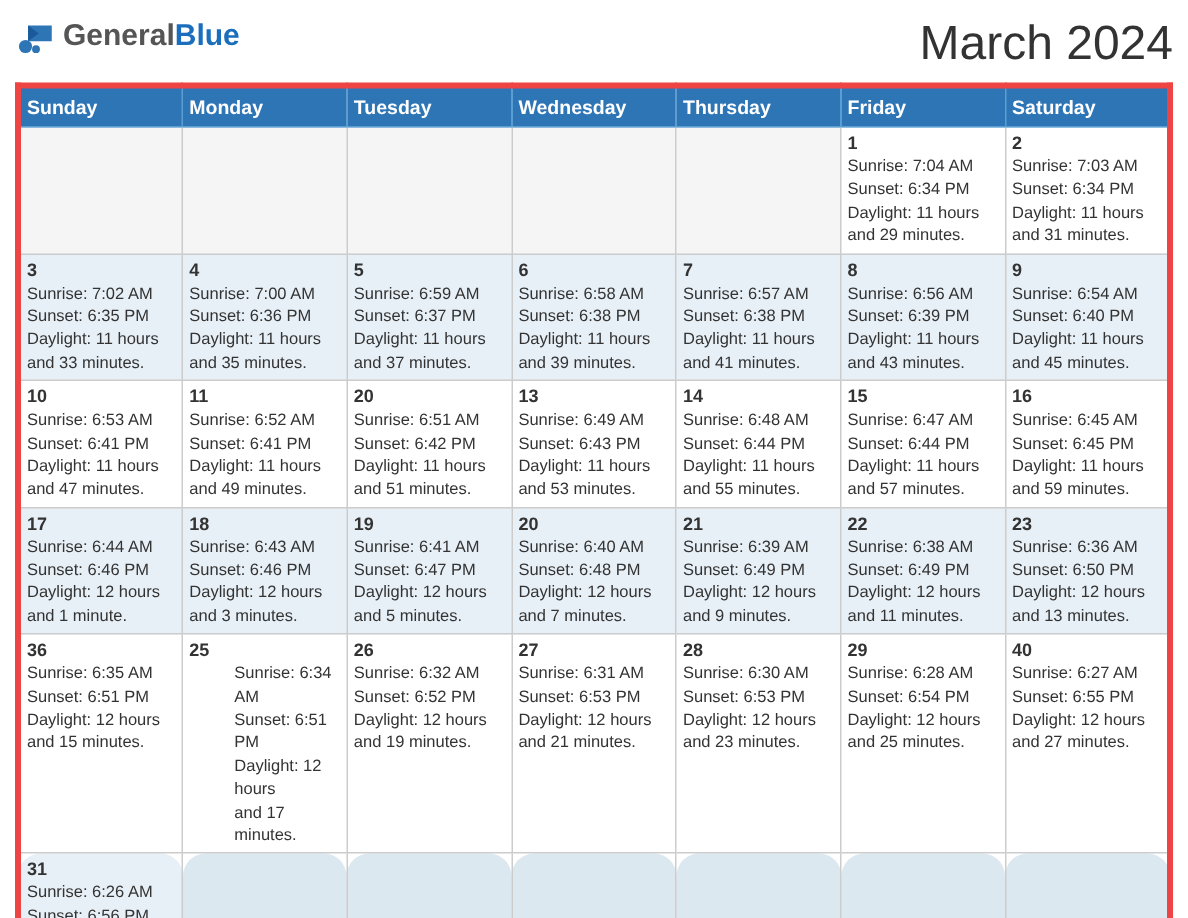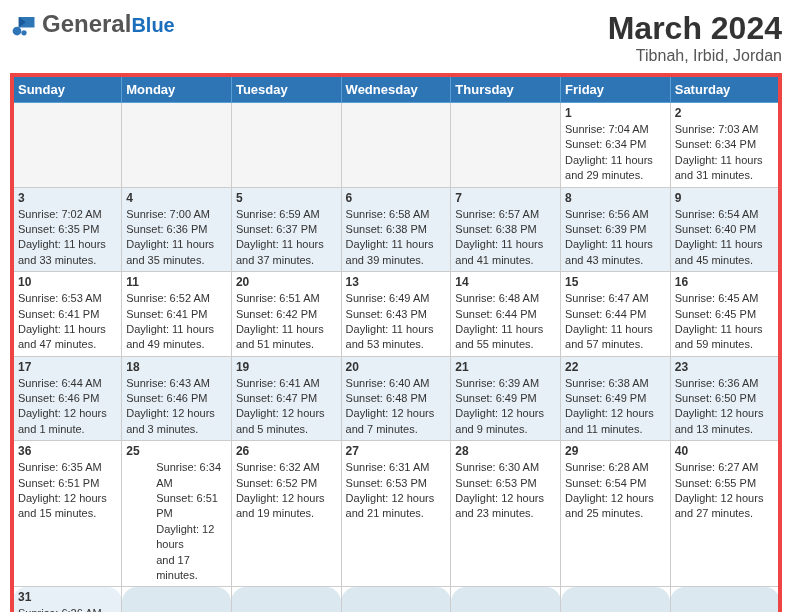--- a/index.html
+++ b/index.html
@@ -15,39 +15,39 @@
       justify-content: space-between;
       align-items: flex-start;
       margin-bottom: 8px;
     }
     .logo {
       display: flex;
       align-items: center;
       gap: 4px;
     }
     .logo-text-general {
-      font-size: 24px;
+      font-size: 20px;
       font-weight: bold;
       color: #555;
     }
     .logo-text-blue {
       font-size: 20px;
       font-weight: bold;
       color: #1a6ebc;
     }
     .logo-icon {
       width: 28px;
       height: 28px;
     }
     .title-block {
       text-align: right;
     }
     .title-block .month-year {
       font-size: 32px;
-      font-weight: bold;
+      font-weight: normal;
       color: #333;
     }
     .title-block .location {
       font-size: 16px;
       color: #555;
     }
     .calendar {
       width: 100%;
       border-collapse: collapse;
       border: 4px solid #ef4444;
@@ -109,21 +109,20 @@
       <polygon points="10,8 18,14 10,20" fill="#1a5a9a"></polygon>
       <circle cx="8" cy="24" r="5" fill="#2e75b6"></circle>
       <circle cx="16" cy="26" r="3" fill="#2e75b6"></circle>
     </svg>
     <span>
       <span class="logo-text-general">General</span><span class="logo-text-blue">Blue</span>
     </span>
   </div>
   <div class="title-block">
     <div class="month-year">March 2024</div>
-    <div class="location">Tibnah, Irbid, Jordan</div>
   </div>
 </div>
 
 <table class="calendar">
   <thead>
     <tr>
     <th>Sunday</th>
         <th>Monday</th>
         <th>Tuesday</th>
         <th>Wednesday</th>

